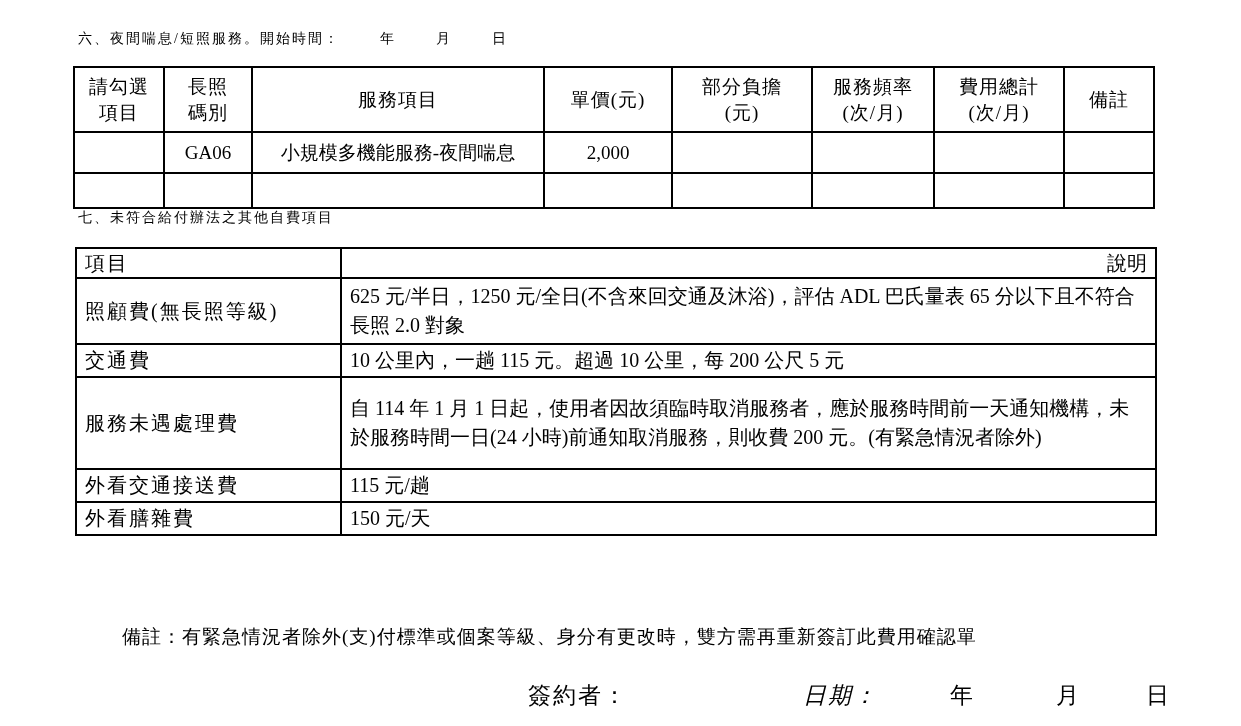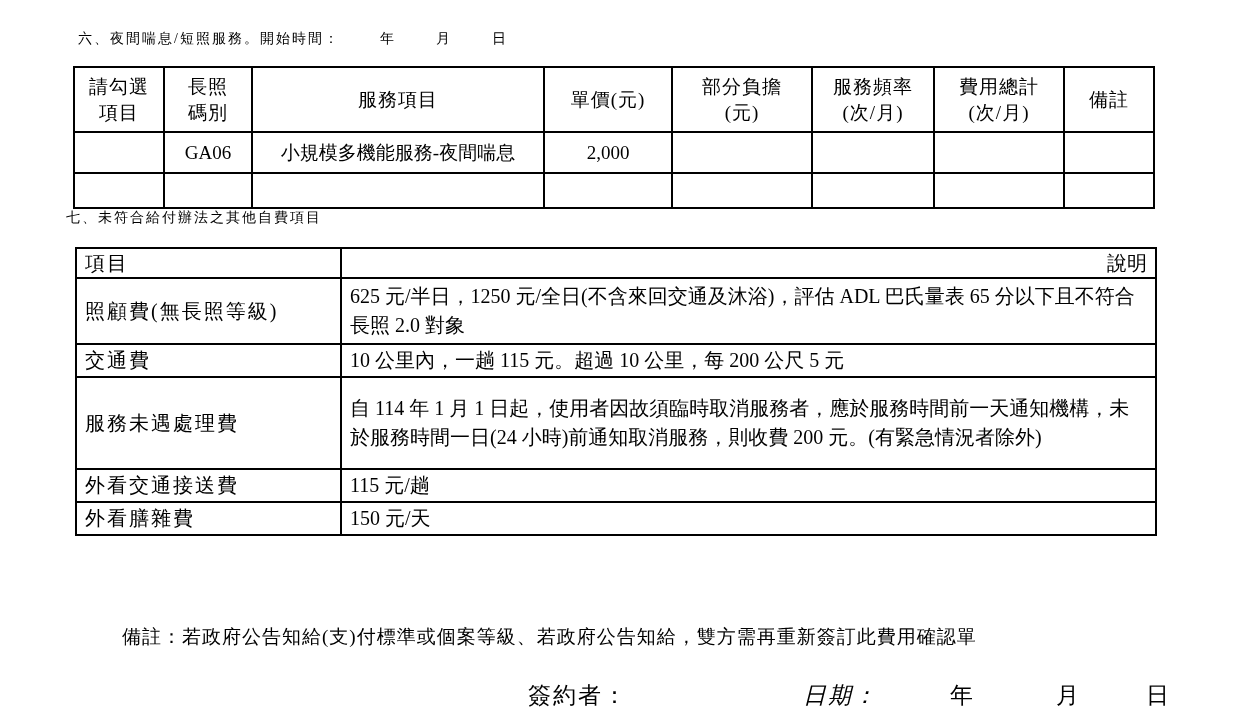--- a/index.html
+++ b/index.html
@@ -90,21 +90,21 @@
         <td class="r2"></td>
         <td class="r2"></td>
         <td class="r2"></td>
         <td class="r2"></td>
         <td class="r2"></td>
         <td class="r2"></td>
       </tr>
     </tbody>
   </table>
 
-  <div class="abs sec-heading" style="left:66px; top:209px;text-align:center;">七、未符合給付辦法之其他自費項目</div>
+  <div class="abs sec-heading" style="left:78px; top:209px;text-align:center;">七、未符合給付辦法之其他自費項目</div>
 
   <table id="t2" class="abs" style="left:75px; top:247px;">
     <colgroup>
       <col style="width:265px">
         <col style="width:815px">
     </colgroup>
     <tbody>
       <tr>
         <td class="hdr item">項目</td>
         <td class="hdr desc-hdr">說明</td>
@@ -125,21 +125,21 @@
         <td class="item h1lineB">外看交通接送費</td>
         <td class="h1lineB">115 元/趟</td>
       </tr>
       <tr>
         <td class="item h1lineB">外看膳雜費</td>
         <td class="h1lineB">150 元/天</td>
       </tr>
     </tbody>
   </table>
 
-  <div class="abs note" style="left:122px; top:624px;">備註：若政府公告知給(支)付標準或個案等級、若政府公告知給，雙方需再重新簽訂此費用確認單</div>
+  <div class="abs note" style="left:122px; top:624px;">備註：有緊急情況者除外(支)付標準或個案等級、身分有更改時，雙方需再重新簽訂此費用確認單</div>
 
   <div class="abs footer-row" style="left:0; top:680px; width:1241px; height:36px;">
     <span class="abs" style="left:528px;">簽約者：</span>
     <span class="abs" style="left:803px;font-style:italic;">日期：</span>
     <span class="abs" style="left:950px;">年</span>
     <span class="abs" style="left:1056px;">月</span>
     <span class="abs" style="left:1146px;">日</span>
   </div>
 
 </div>

